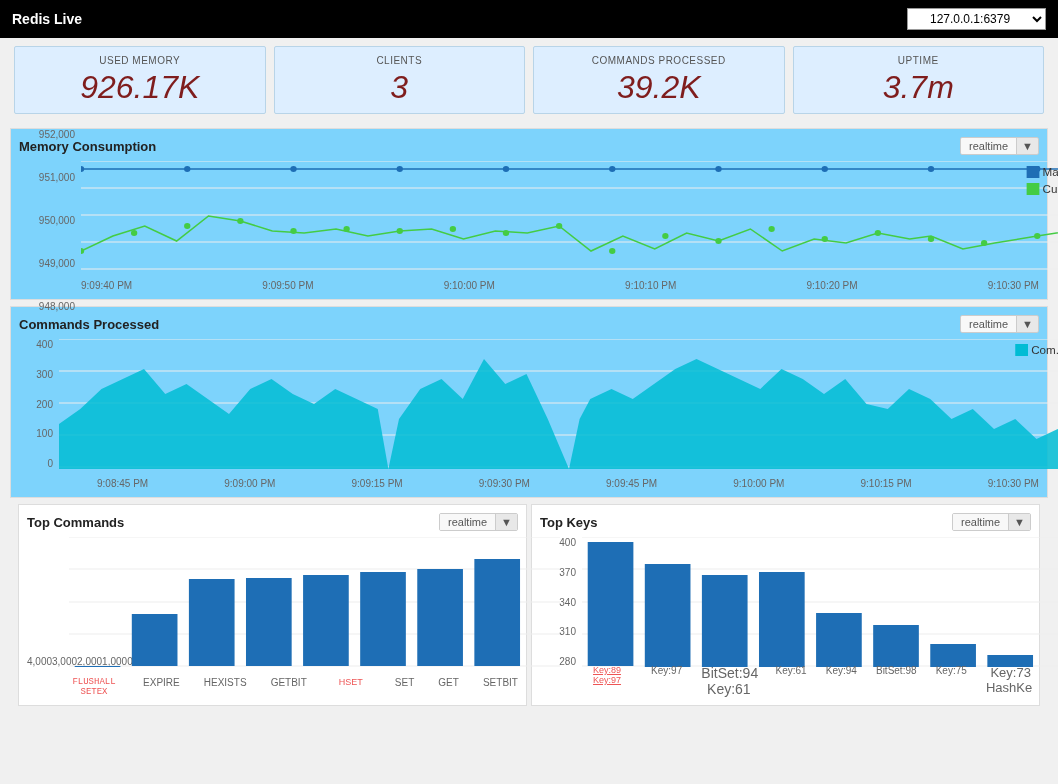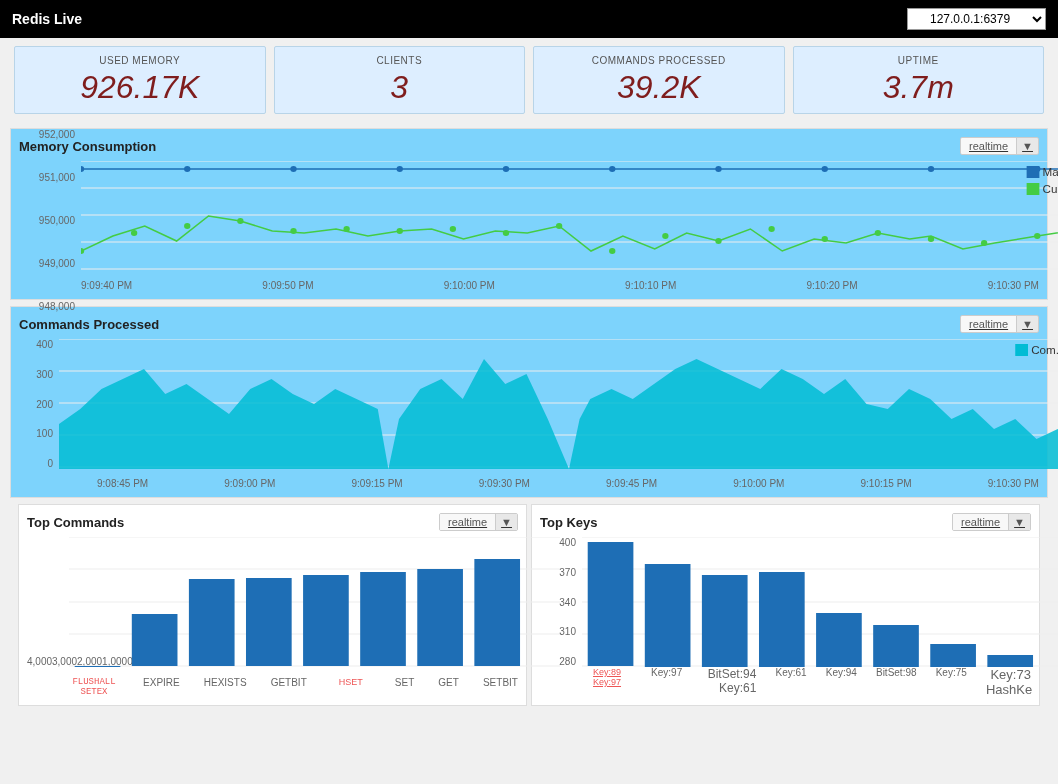--- a/index.html
+++ b/index.html
@@ -77,21 +77,20 @@
       font-weight: bold;
       color: #222;
     }
     .realtime-btn {
       display: flex;
       align-items: center;
       border: 1px solid #ccc;
       border-radius: 2px;
       overflow: hidden;
       font-size: 11px;
-      text-decoration: underline;
     }
     .realtime-btn span {
       padding: 2px 8px;
       background: #f8f8f8;
       color: #555;
     }
     .realtime-btn .dropdown-arrow {
       padding: 2px 5px;
       background: #e8e8e8;
       border-left: 1px solid #ccc;
@@ -363,21 +362,21 @@
         <rect x="305" y="107" width="40" height="23" fill="#1e6eb5"></rect>
 
         <rect x="355" y="118" width="40" height="12" fill="#1e6eb5"></rect>
       </svg>
       <div style="position:absolute;bottom:0;left:42px;right:0;display:flex;justify-content:space-between;">
         <div style="text-align:center;font-size:9px;color:#e55;width:50px;text-decoration:underline;">
           <div>Key:89</div>
           <div>Key:97</div>
         </div>
         <span class="x-label">Key:97</span>
-        <div style="text-align:right;font-size:12px;color:#666;width:55px;">
+        <div style="text-align:center;font-size:14px;color:#666;width:55px;">
           <div>BitSet:94</div>
           <div>Key:61</div>
         </div>
         <span class="x-label">Key:61</span>
         <span class="x-label">Key:94</span>
         <span class="x-label">BitSet:98</span>
         <span class="x-label">Key:75</span>
         <div style="text-align:right;font-size:13px;color:#666;width:45px;">
           <div>Key:73</div>
           <div>HashKe</div>

